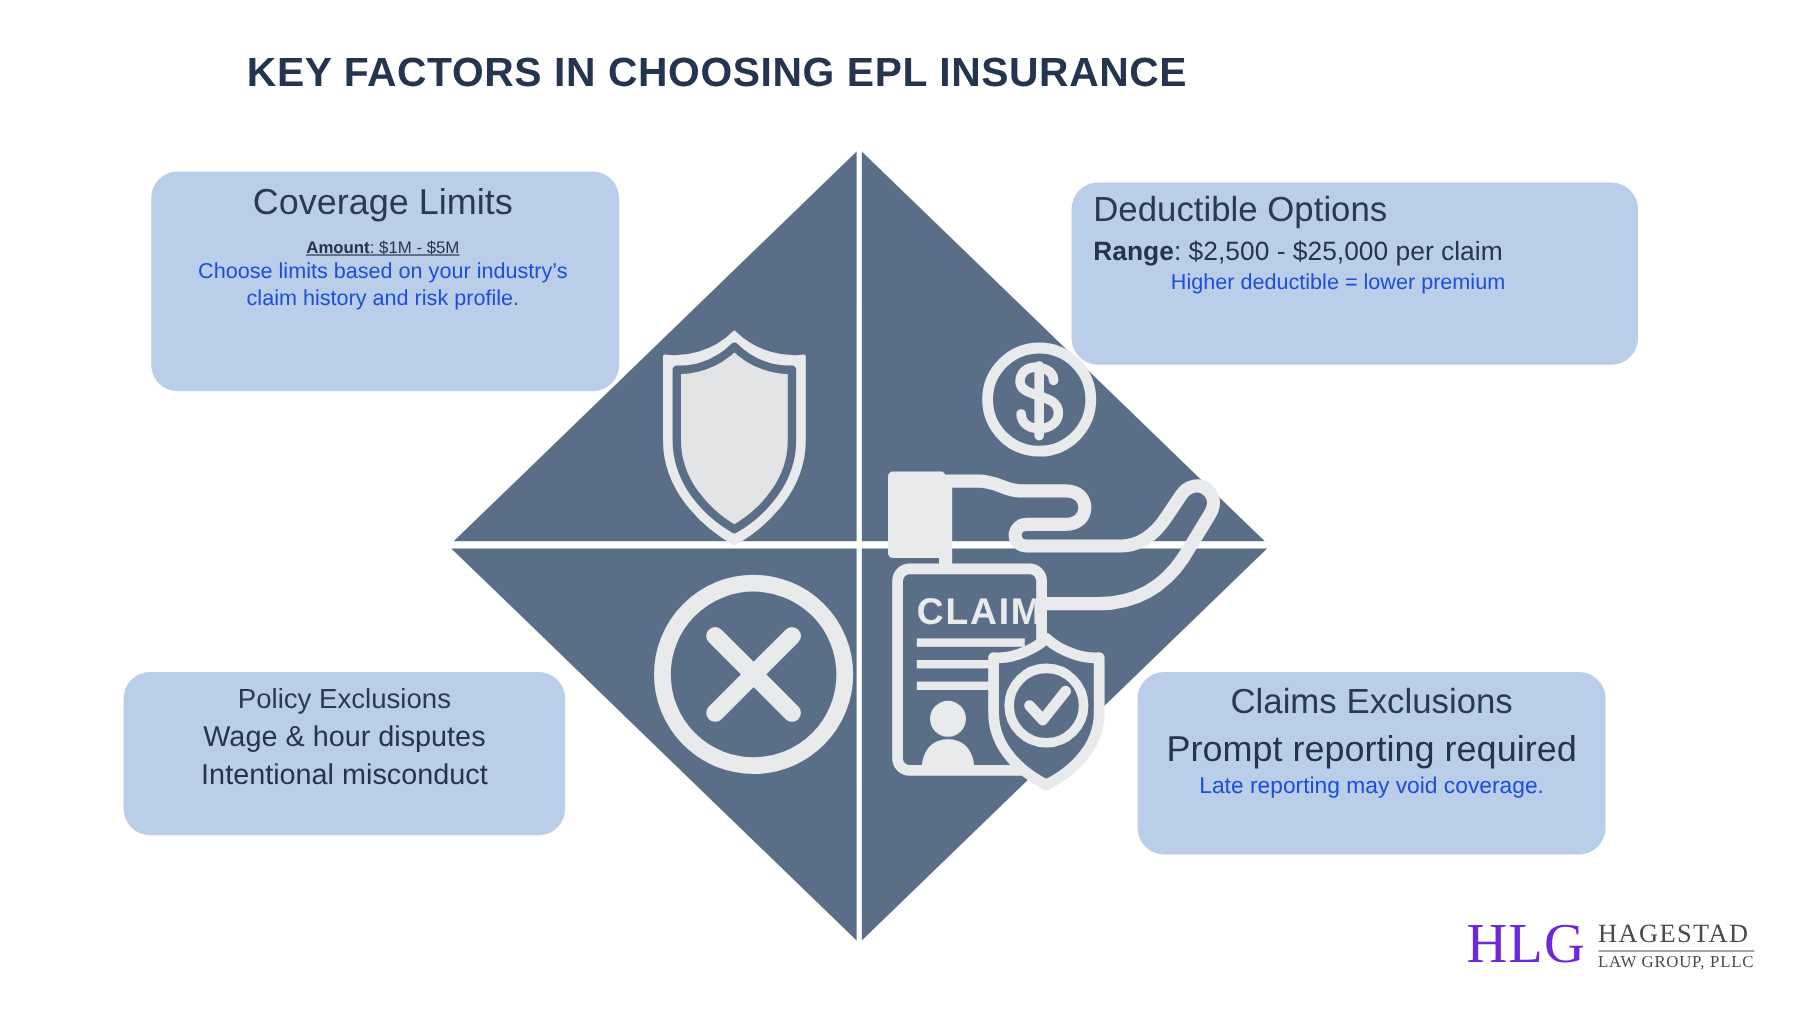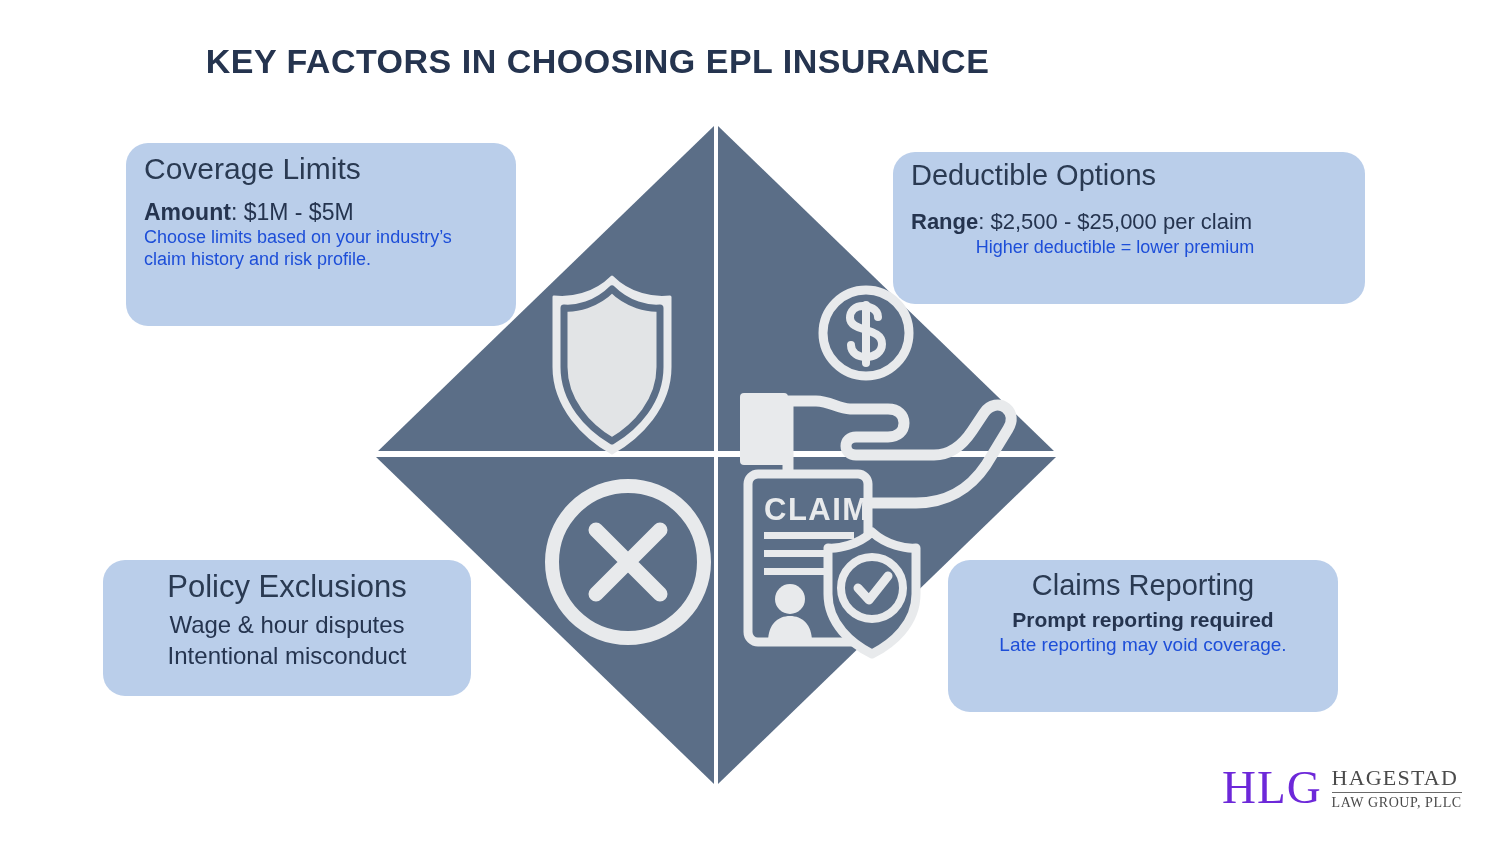--- a/index.html
+++ b/index.html
@@ -68,60 +68,60 @@
     font-size: 17px;
     line-height: 1.25;
     color: #1d4ed8;
   }
 
   #box-coverage {
     left: 126px;
     top: 143px;
     width: 390px;
     height: 183px;
-    text-align: left;
+    text-align: center;
     padding: 8px 22px 8px 18px;
   }
   #box-coverage .c-title { font-size: 30px; margin-bottom: 10px; }
-  #box-coverage .c-line  { font-size: 23px; }
+  #box-coverage .c-line  { font-size: 14px; text-decoration: underline; }
   #box-coverage .c-sub   { font-size: 18px; }
 
   #box-deductible {
     left: 893px;
     top: 152px;
     width: 472px;
     height: 152px;
     text-align: left;
     padding: 6px 18px;
   }
-  #box-deductible .c-title { font-size: 29px; margin-bottom: 16px; }
+  #box-deductible .c-title { font-size: 29px; margin-bottom: 4px; }
   #box-deductible .c-line  { font-size: 22px; }
   #box-deductible .c-sub   { font-size: 18px; text-align: center; padding-right: 28px; }
 
   #box-exclusions {
     left: 103px;
     top: 560px;
     width: 368px;
     height: 136px;
     text-align: center;
     padding: 8px 16px;
   }
-  #box-exclusions .c-title { font-size: 31px; margin-bottom: 4px; }
+  #box-exclusions .c-title { font-size: 23px; margin-bottom: 4px; }
   #box-exclusions .c-line  { font-size: 24px; line-height: 1.28; }
 
   #box-claims {
     left: 948px;
     top: 560px;
     width: 390px;
     height: 152px;
     text-align: center;
     padding: 8px 16px;
   }
   #box-claims .c-title { font-size: 29px; margin-bottom: 4px; }
-  #box-claims .c-line  { font-size: 21px; font-weight: bold; }
+  #box-claims .c-line  { font-size: 30px; }
   #box-claims .c-sub   { font-size: 19px; }
 
   
   #logo {
     position: absolute;
     left: 1222px;
     top: 757px;
     width: 260px;
     height: 60px;
     display: flex;
@@ -242,21 +242,21 @@
     <div class="c-sub">Higher deductible = lower premium</div>
   </div>
 
   <div class="callout" id="box-exclusions">
     <div class="c-title">Policy Exclusions</div>
     <div class="c-line">Wage &amp; hour disputes</div>
     <div class="c-line">Intentional misconduct</div>
   </div>
 
   <div class="callout" id="box-claims">
-    <div class="c-title">Claims Reporting</div>
+    <div class="c-title">Claims Exclusions</div>
     <div class="c-line">Prompt reporting required</div>
     <div class="c-sub">Late reporting may void coverage.</div>
   </div>
 
   <div id="logo">
     <div id="logo-mark">HLG</div>
     <div id="logo-text">
       <div id="logo-name">HAGESTAD</div>
       <div id="logo-sub">LAW GROUP, PLLC</div>
     </div>

